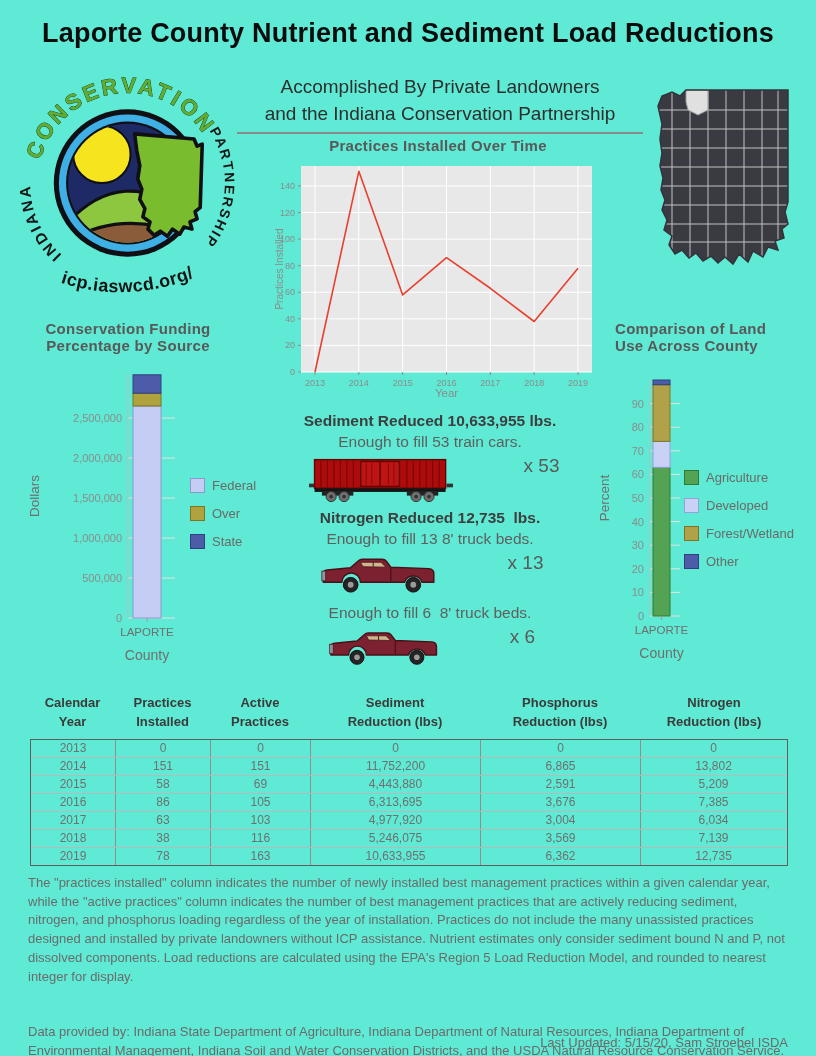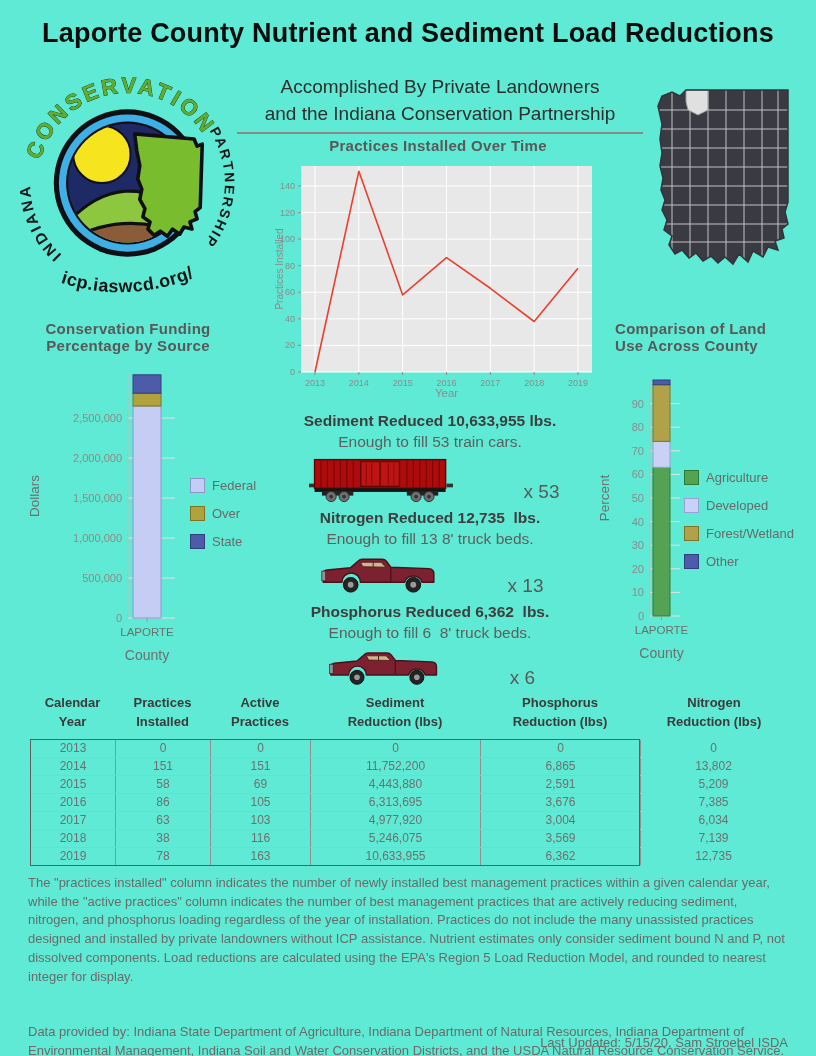--- a/index.html
+++ b/index.html
@@ -10,23 +10,23 @@
   .subtitle{top:74px;left:240px;width:400px;text-align:center;font-size:19px;color:#2e2e2e;line-height:1.4;}
   .subtitle-rule{top:132px;left:237px;width:406px;height:2px;background:#8a8a8a;}
   .chart-title{font-weight:bold;color:#595959;font-size:15px;letter-spacing:.3px;text-align:center;}
   .pre{white-space:pre-line;}
   .leg{display:flex;flex-direction:column;}
   .leg-row{display:flex;align-items:center;gap:7px;margin-bottom:13px;font-size:13px;color:#6a6a6a;}
   .leg-sw{width:13px;height:13px;display:inline-block;flex:0 0 13px;}
   .reductions{left:252px;top:403px;width:356px;text-align:center;margin-top:8px;}
   .red-head{font-size:15.5px;font-weight:bold;color:#3e3e3e;white-space:pre-wrap;line-height:20px;}
   .red-sub{font-size:15.5px;color:#5f5f5f;white-space:pre-wrap;line-height:21px;margin-bottom:3px;}
-  .icon-row{display:flex;justify-content:center;align-items:flex-end;gap:63px;margin:2px 0 5px;}
+  .icon-row{display:flex;justify-content:center;align-items:flex-start;gap:63px;margin:2px 0 5px;}
   .mult{font-size:19px;color:#5a5a5a;}
-  .tbl-wrap{left:30px;top:694px;width:610px;}
+  .tbl-wrap{left:30px;top:694px;width:758px;}
   .tbl-head{display:grid;grid-template-columns:85px 95px 100px 170px 160px 148px;}
   .tbl-head .hc{white-space:pre-line;text-align:center;font-weight:bold;font-size:13px;color:#3b3b3b;line-height:1.45;}
   .tbl-body{border:1.5px solid #5f5f5f;margin-top:7px;}
   .tr{display:grid;grid-template-columns:85px 95px 100px 170px 160px 145px;}
   .tr + .tr{border-top:1px solid #b9b9b9;}
   .td{text-align:center;font-size:12px;color:#707070;padding:1.5px 0;border-right:1px solid #8f8f8f;}
   .td:last-child{border-right:none;}
   .foot{font-size:13px;color:#6b6b6b;line-height:1.44;}
 </style>
 </head>
@@ -306,21 +306,20 @@
         <line x1="75" y1="16" x2="75" y2="30" stroke="#491019" stroke-width="1.2"></line>
         <rect x="4.5" y="19.5" width="4" height="10" fill="#8f9499" stroke="#491019" stroke-width=".7"></rect>
         <circle cx="34" cy="33.5" r="7.5" fill="#242424" stroke="#0e0e0e" stroke-width="1"></circle>
         <circle cx="98" cy="33.5" r="7.5" fill="#242424" stroke="#0e0e0e" stroke-width="1"></circle>
         <circle cx="34" cy="33.5" r="3" fill="#9a9a9a"></circle>
           <circle cx="98" cy="33.5" r="3" fill="#9a9a9a"></circle>
       </svg>
       <span class="mult">x 13</span>
     </div>
 
-    <div class="red-head">Phosphorus Reduced 6,362  lbs.</div>
     <div class="red-sub">Enough to fill 6  8' truck beds.</div>
     <div class="icon-row">
       <svg viewBox="0 0 130 46" width="122" height="43">
         <path d="M6,31 L6,22 Q6,19 10,18.5 L34,16 L42,9 Q43.5,7.5 46,7.5 L66,7.5 Q69,7.5 70.5,9.5 L75,15.5 L114,17 Q119,17.5 119,22 L119,31 L107,31 A9.5,9.5 0 0 0 89,31 L44,31 A9.5,9.5 0 0 0 25,31 Z" fill="#7b2130" stroke="#491019" stroke-width="1.5" stroke-linejoin="round"></path>
         <path d="M44,10.5 L65,10.5 L70,15.5 L46.5,15 Z" fill="#cdb88e" stroke="#491019" stroke-width=".8"></path>
         <line x1="57" y1="10.5" x2="57" y2="15" stroke="#491019" stroke-width="1"></line>
         <line x1="75" y1="16" x2="75" y2="30" stroke="#491019" stroke-width="1.2"></line>
         <rect x="4.5" y="19.5" width="4" height="10" fill="#8f9499" stroke="#491019" stroke-width=".7"></rect>
         <circle cx="34" cy="33.5" r="7.5" fill="#242424" stroke="#0e0e0e" stroke-width="1"></circle>
         <circle cx="98" cy="33.5" r="7.5" fill="#242424" stroke="#0e0e0e" stroke-width="1"></circle>

